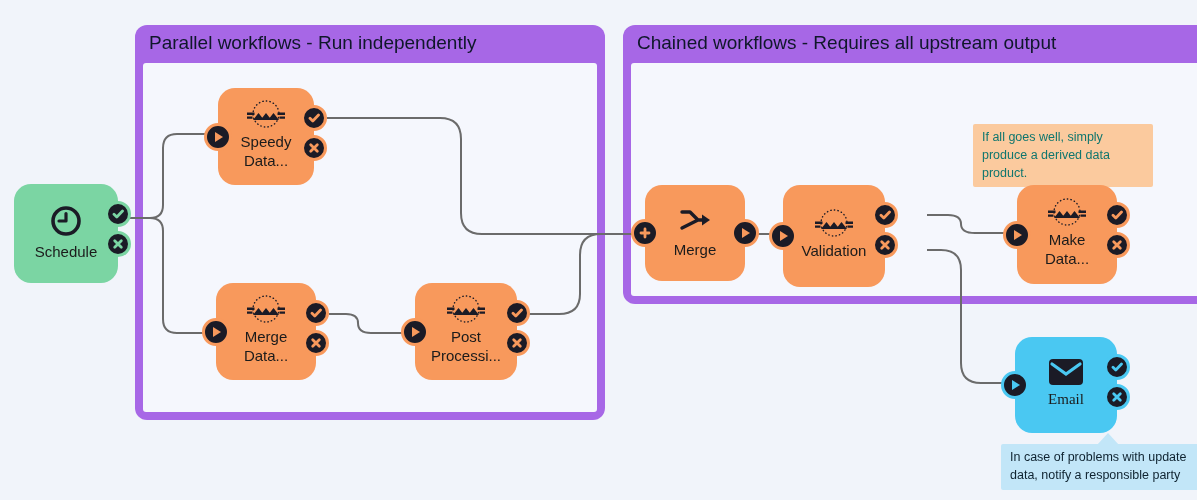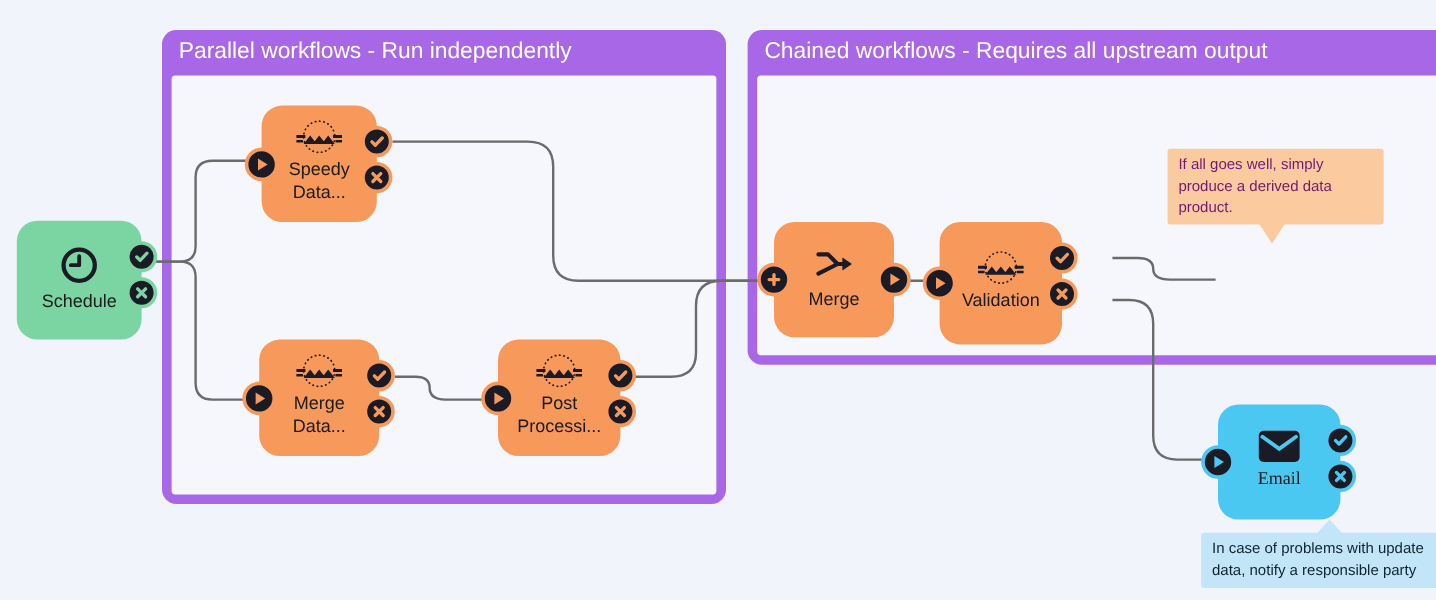--- a/index.html
+++ b/index.html
@@ -7,21 +7,21 @@
   .canvas {
     position: relative; width: 1197px; height: 500px;
     background: var(--background); overflow: hidden;
   }
   
   .group {
     position: absolute; background: var(--group_purple);
     border-radius: 12px; padding: 0 8px 8px 8px; z-index: 1;
   }
   .group-title {
-    height: 38px; line-height: 36px; color: #ffffff; font-size: 19px;
+    height: 38px; line-height: 36px; color: #0f172a; font-size: 19px;
     padding-left: 6px; white-space: nowrap; overflow: hidden;
   }
   .group-body {
     background: var(--group_inner); width: 100%; height: calc(100% - 38px);
     border-radius: 3px;
   }
   
   .wires { position: absolute; left: 0; top: 0; z-index: 5; pointer-events: none; }
   .wires path { stroke: var(--connector); stroke-width: 2; fill: none; }
   
@@ -51,21 +51,21 @@
   .badge { width: 26px; height: 26px; }
   .port-in  { left: -14px; top: calc(50% - 14px); }
   .port-out { right: -14px; top: calc(50% - 14px); }
   .badge-check { right: -13px; top: 17px; }
   .badge-x     { right: -13px; top: 47px; }
   .gs { stroke: var(--node-c); stroke-width: 2.8; fill: none; stroke-linecap: round; stroke-linejoin: round; }
   .gf { fill: var(--node-c); }
   
   .annotation {
     position: absolute; font-size: 12.5px; line-height: 1.42;
-    padding: 5px 9px; z-index: 9; color: #701a75; border-radius: 2px;
+    padding: 5px 9px; z-index: 9; color: #0f766e; border-radius: 2px;
   }
   .annotation.orange { background: var(--annotation_orange); }
   .annotation.blue   { background: var(--annotation_blue); color: #0f2330; margin-left: 48px; }
   .tail { position: absolute; width: 0; height: 0;
           border-left: 11px solid transparent; border-right: 11px solid transparent; }
   .tail-down { border-top: 17px solid var(--annotation_orange); bottom: -16px; left: 76px; }
   .tail-up   { border-bottom: 12px solid var(--annotation_blue); top: -11px; left: 96px; }
 </style>
 </head>
 <body>
@@ -244,20 +244,46 @@
           <path class="gs" d="M-4,0.2 L-1.2,3 L4.5,-3"></path>
         </svg>
     </div>
     <div class="badge badge-x">
       <svg width="12" height="12" viewBox="-6 -6 12 12">
           <path class="gs" d="M-3.3,-3.3 L3.3,3.3 M3.3,-3.3 L-3.3,3.3"></path>
         </svg>
     </div>
   </div>
 
+  <div class="node orange" style="left:1017px;top:185px;width:100px;height:99px">
+    <div class="node-icon">
+      <svg width="44" height="30" viewBox="0 0 44 30">
+        <circle class="ic-stroke" cx="22" cy="15" r="13" stroke-width="1.4" stroke-dasharray="0.4 3.2"></circle>
+        <path class="ic-fill" d="M3,13.5 h7.5 v2.4 h-7.5 z M3,17.6 h5.5 v2.2 h-5.5 z
+          M9,21 L14.5,14 L20,21 Z M16.5,21 L22,14 L27.5,21 Z M24,21 L29.5,14 L35,21 Z
+          M33.5,13.5 h7.5 v2.4 h-7.5 z M35.5,17.6 h5.5 v2.2 h-5.5 z"></path>
+      </svg>
+    </div>
+    <div class="node-label">Make Data...</div>
+    <div class="port port-in">
+      <svg width="12" height="12" viewBox="-6 -6 12 12">
+          <polygon class="gf" points="-3,-5 5,0 -3,5"></polygon>
+        </svg>
+    </div>
+    <div class="badge badge-check">
+      <svg width="12" height="12" viewBox="-6 -6 12 12">
+          <path class="gs" d="M-4,0.2 L-1.2,3 L4.5,-3"></path>
+        </svg>
+    </div>
+    <div class="badge badge-x">
+      <svg width="12" height="12" viewBox="-6 -6 12 12">
+          <path class="gs" d="M-3.3,-3.3 L3.3,3.3 M3.3,-3.3 L-3.3,3.3"></path>
+        </svg>
+    </div>
+  </div>
 
   <div class="node blue" style="left:1015px;top:337px;width:102px;height:96px">
     <div class="node-icon">
       <svg width="38" height="30" viewBox="0 0 38 30">
         <rect class="ic-fill" x="2" y="2" width="34" height="26" rx="4"></rect>
         <path class="flap" d="M5,7 L19,17 L33,7"></path>
       </svg>
     </div>
     <div class="node-label">Email</div>
     <div class="port port-in">

